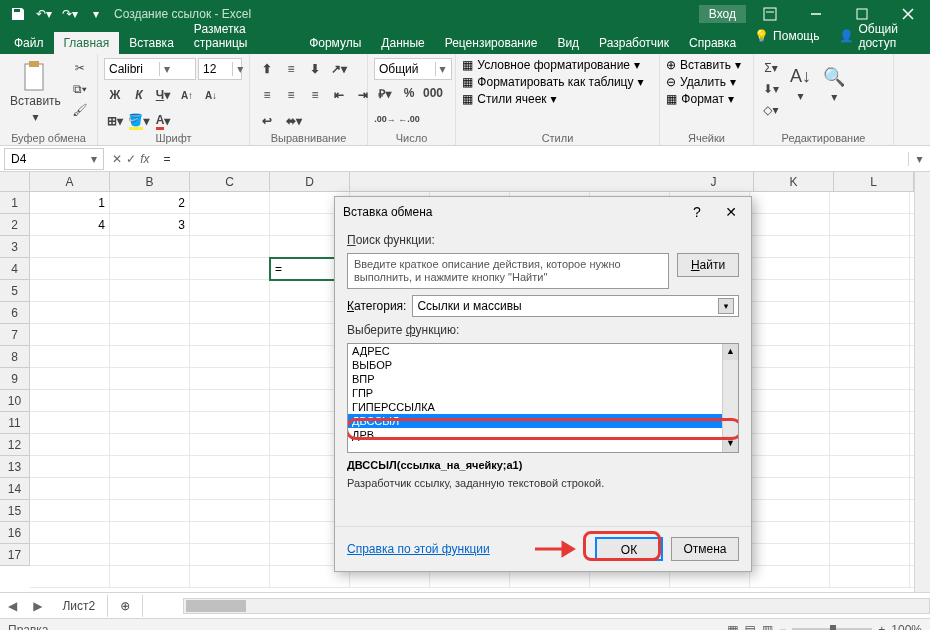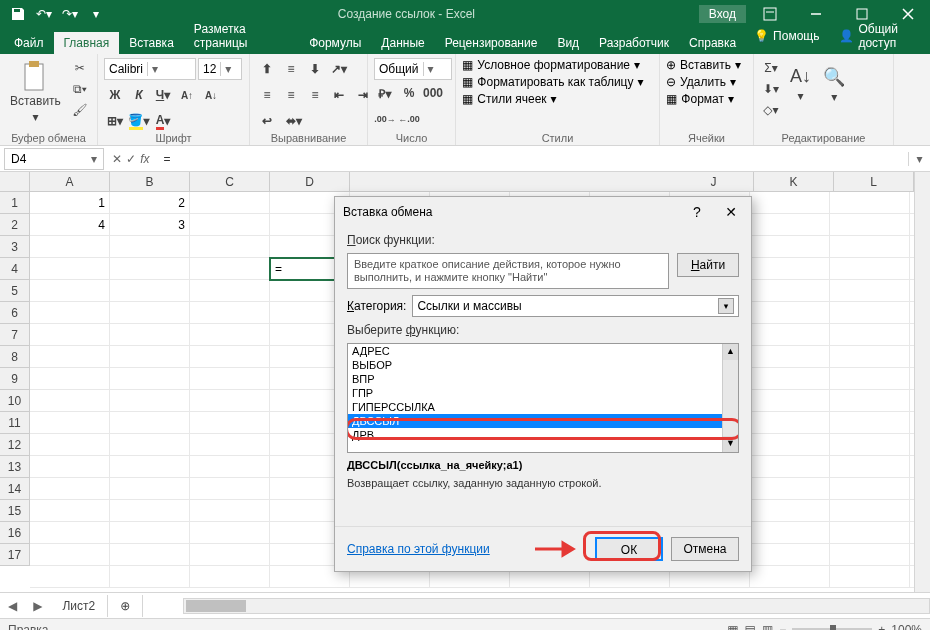--- a/index.html
+++ b/index.html
@@ -1,36 +1,36 @@
 <!DOCTYPE html>
 <html><head>
 <meta charset="utf-8">
 <style>
 *{box-sizing:border-box;margin:0;padding:0;font-family:'Segoe UI',Tahoma,sans-serif;font-size:12px;user-select:none}
 body{width:930px;height:630px;background:#fff;overflow:hidden;position:relative}
 .titlebar{height:28px;background:#0e6b3e;display:flex;align-items:center;color:#fff}
 .qat{display:flex;align-items:center;gap:2px;padding:0 6px}
 .qat-btn{width:24px;height:24px;display:flex;align-items:center;justify-content:center;color:#fff}
-.title-center{flex:1;text-align:center;color:#c8e0d3;font-size:12px}
+.title-center{flex:1;color:#c8e0d3;font-size:12px}
 .title-right{display:flex;align-items:center;gap:2px}
 .login-btn{background:rgba(255,255,255,0.2);padding:2px 10px;color:#fff}
 .win-btn{width:44px;height:28px;display:flex;align-items:center;justify-content:center;color:#fff}
 .tabs{height:26px;background:#0e6b3e;display:flex;align-items:flex-end;color:#fff;padding-left:4px}
 .tab{padding:4px 10px;color:#fff;cursor:pointer}
 .tab.active{background:#f3f3f3;color:#217346}
 .tab-right{margin-left:auto;display:flex;align-items:center;gap:4px;padding-right:8px}
 .tab-r{padding:4px 8px;display:flex;align-items:center;gap:4px;color:#fff}
 .ribbon{height:92px;background:#f3f3f3;border-bottom:1px solid #d5d5d5;display:flex}
 .rgroup{border-right:1px solid #e0e0e0;padding:2px 6px 14px 6px;position:relative;display:flex;flex-direction:column}
 .rgroup-label{position:absolute;bottom:1px;left:0;right:0;text-align:center;color:#666;font-size:11px}
 .rgroup-content{display:flex;gap:4px;flex:1;align-items:flex-start;padding-top:2px}
 .big-btn{display:flex;flex-direction:column;align-items:center;gap:2px;padding:2px 4px;color:#444}
 .mini-col{display:flex;flex-direction:column;gap:1px}
 .mini-btn{width:22px;height:20px;display:flex;align-items:center;justify-content:center;color:#444}
-.combo{height:22px;border:1px solid #ccc;background:#fff;display:flex;align-items:center;padding:0 4px;gap:4px}
+.combo{height:22px;border:1px solid #ccc;background:#fff;display:flex;align-items:center;padding:0 4px;gap:16px}
 .combo-arrow{border-left:1px solid #ccc;padding-left:4px;color:#666}
 .font-row{display:flex;gap:2px;margin-bottom:2px}
 .fmt-btn{width:22px;height:22px;display:flex;align-items:center;justify-content:center;color:#444;font-weight:bold}
 .namebox-row{height:26px;background:#fff;border-bottom:1px solid #d5d5d5;display:flex;align-items:center}
 .namebox{width:100px;height:22px;border:1px solid #ccc;display:flex;align-items:center;padding:0 6px;margin-left:4px}
 .namebox-arrow{margin-left:auto;color:#666}
 .fx-btns{display:flex;gap:4px;padding:0 8px;color:#666}
 .formula-bar{flex:1;padding:0 6px;color:#333}
 .fbar-toggle{width:22px;display:flex;align-items:center;justify-content:center;border-left:1px solid #d5d5d5;color:#666}
 .sheet{position:relative;height:420px;display:flex}
@@ -629,21 +629,21 @@
       <div class="func-item sel">ДВССЫЛ</div>
       <div class="func-item">ДРВ</div>
       <div class="func-scroll">
         <div class="func-scroll-btn">▲</div>
         <div style="flex:1"></div>
         <div class="func-scroll-btn" style="position:absolute;bottom:0;width:100%">▼</div>
       </div>
       <div class="red-highlight" style="left:-3px;top:74px;width:398px;height:22px"></div>
     </div>
     <div class="func-sig">ДВССЫЛ(ссылка_на_ячейку;a1)</div>
-    <div class="func-desc">Возвращает ссылку, заданную заданную строкой.</div>
+    <div class="func-desc">Разработчик ссылку, заданную текстовой строкой.</div>
   </div>
   <div class="dlg-footer">
     <span class="help-link">Справка по этой функции</span>
     <div style="flex:1"></div>
     <svg width="50" height="20" style="margin-right:4px">
         <path d="M2 10 L38 10 M30 4 L40 10 L30 16 Z" stroke="#e53935" stroke-width="3" fill="#e53935"></path>
       </svg>
     <div class="dlg-btn primary">ОК</div>
     <div class="dlg-btn">Отмена</div>
     <div class="red-highlight" style="left:248px;top:4px;width:78px;height:30px;border-radius:8px"></div>

